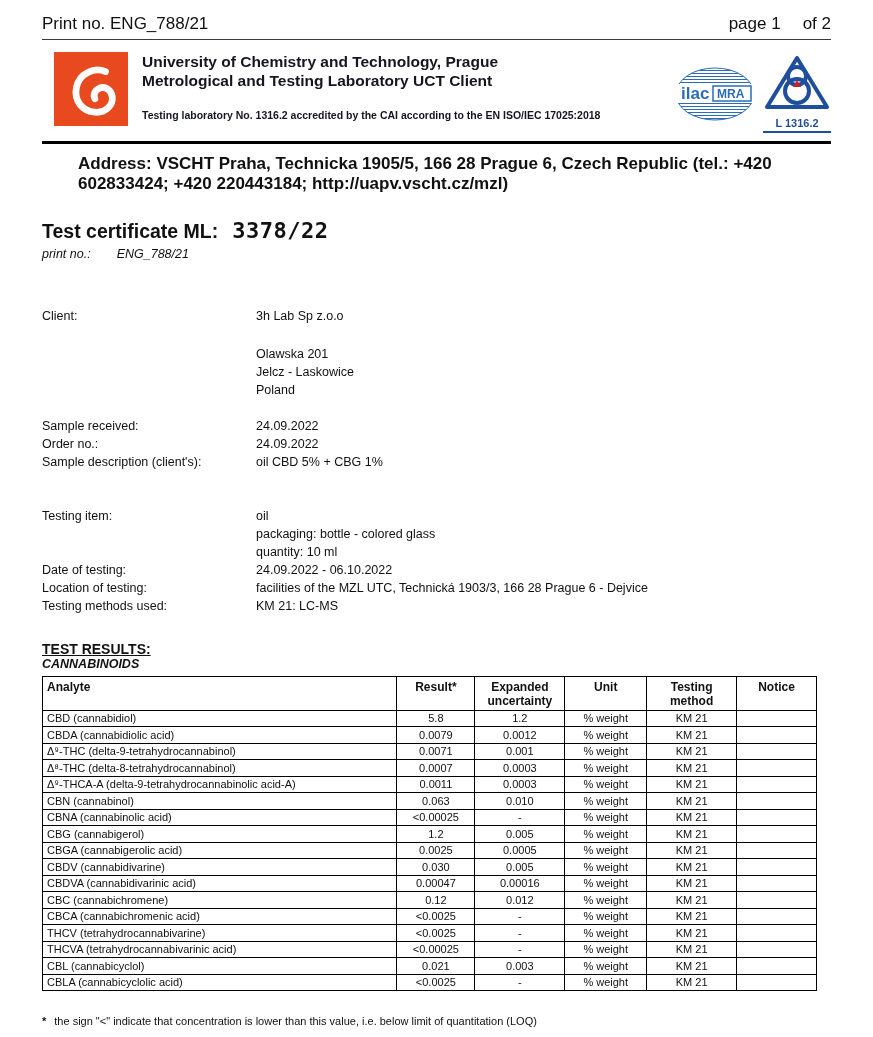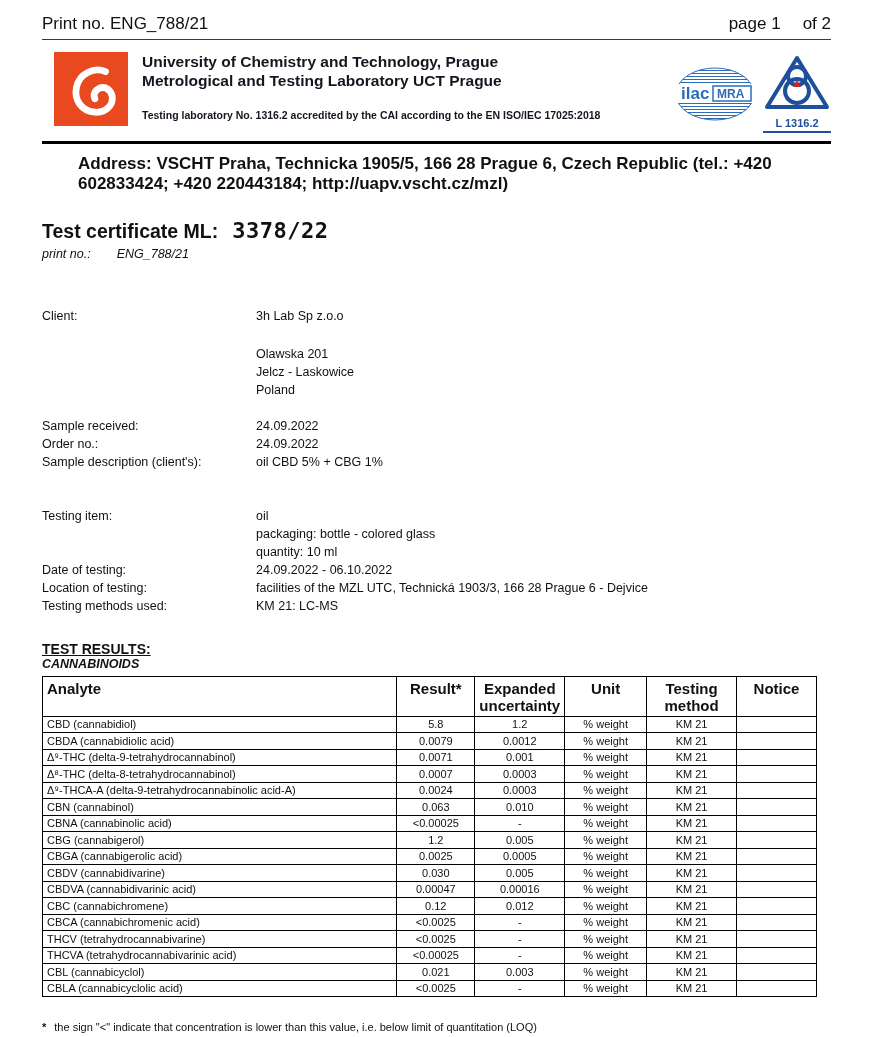--- a/index.html
+++ b/index.html
@@ -43,21 +43,21 @@
   .drow { display: flex; line-height: 18px; }
   .dlbl { width: 214px; flex: 0 0 auto; }
   .dval { flex: 1 1 auto; }
   .gap18 { height: 18px; } .gap20 { height: 20px; } .gap36 { height: 36px; }
 
   
   .results-heading { margin-top: 26px; font-size: 14px; font-weight: bold; text-decoration: underline; }
   .group-title { font-size: 12.5px; font-weight: bold; font-style: italic; }
   table.results { border-collapse: collapse; margin-top: 5px; width: 775px; }
   table.results th, table.results td { border: 1px solid #000; font-size: 11px; padding: 1.5px 4px; }
-  table.results th { font-size: 15px; font-weight: bold; text-align: center; vertical-align: top; padding-top: 3px; }
+  table.results th { font-size: 12px; font-weight: bold; text-align: center; vertical-align: top; padding-top: 3px; }
   table.results th.col-analyte { text-align: left; }
   table.results td { height: 16.5px; text-align: center; }
   table.results td[data-name="cell-analyte"] { text-align: left; }
   .col-analyte { width: 355px; }
   .col-result { width: 78px; }
   .col-unc { width: 90px; }
   .col-unit { width: 82px; }
   .col-method { width: 90px; }
   .col-notice { width: 80px; }
 
@@ -79,21 +79,21 @@
   </div>
 
   <div class="header-block" data-name="letterhead">
     <div class="uct-logo" data-name="uct-logo">
       <svg width="58" height="58" viewBox="0 0 60 60" data-name="uct-droplet-icon">
         <path d="M45 12 C33 7 18 14 15 28 C12 42 21 53 34 54 C46 55 53 46 52 38 C51 31 45 27 39 29 C34 31 32 36 34 40" fill="none" stroke="#ffffff" stroke-width="7" stroke-linecap="round"></path>
       </svg>
     </div>
     <div class="header-text" data-name="letterhead-text">
       <div class="org-line" data-name="org-name-line1">University of Chemistry and Technology, Prague</div>
-      <div class="org-line" data-name="org-name-line2">Metrological and Testing Laboratory UCT Prague</div>
+      <div class="org-line" data-name="org-name-line2">Metrological and Testing Laboratory UCT Client</div>
       <div class="accreditation" data-name="accreditation-line">Testing laboratory No. 1316.2 accredited by the CAI according to the EN ISO/IEC 17025:2018</div>
     </div>
     <div class="logo-right" data-name="accreditation-logos">
       <div class="ilac-wrap" data-name="ilac-mra-logo">
         <svg width="84" height="56" viewBox="0 0 84 56" data-name="ilac-mra-icon">
           <defs>
             <pattern id="hatch" width="4" height="3" patternUnits="userSpaceOnUse">
               <line x1="0" y1="1.5" x2="4" y2="1.5" stroke="#2b6cb8" stroke-width="1"></line>
             </pattern>
           </defs>
@@ -223,21 +223,21 @@
         <tr data-name="table-row">
           <td data-name="cell-analyte">Δ⁸-THC (delta-8-tetrahydrocannabinol)</td>
           <td data-name="cell-result">0.0007</td>
           <td data-name="cell-uncertainty">0.0003</td>
           <td data-name="cell-unit">% weight</td>
           <td data-name="cell-method">KM 21</td>
           <td data-name="cell-notice"></td>
         </tr>
         <tr data-name="table-row">
           <td data-name="cell-analyte">Δ⁹-THCA-A (delta-9-tetrahydrocannabinolic acid-A)</td>
-          <td data-name="cell-result">0.0024</td>
+          <td data-name="cell-result">0.0011</td>
           <td data-name="cell-uncertainty">0.0003</td>
           <td data-name="cell-unit">% weight</td>
           <td data-name="cell-method">KM 21</td>
           <td data-name="cell-notice"></td>
         </tr>
         <tr data-name="table-row">
           <td data-name="cell-analyte">CBN (cannabinol)</td>
           <td data-name="cell-result">0.063</td>
           <td data-name="cell-uncertainty">0.010</td>
           <td data-name="cell-unit">% weight</td>

